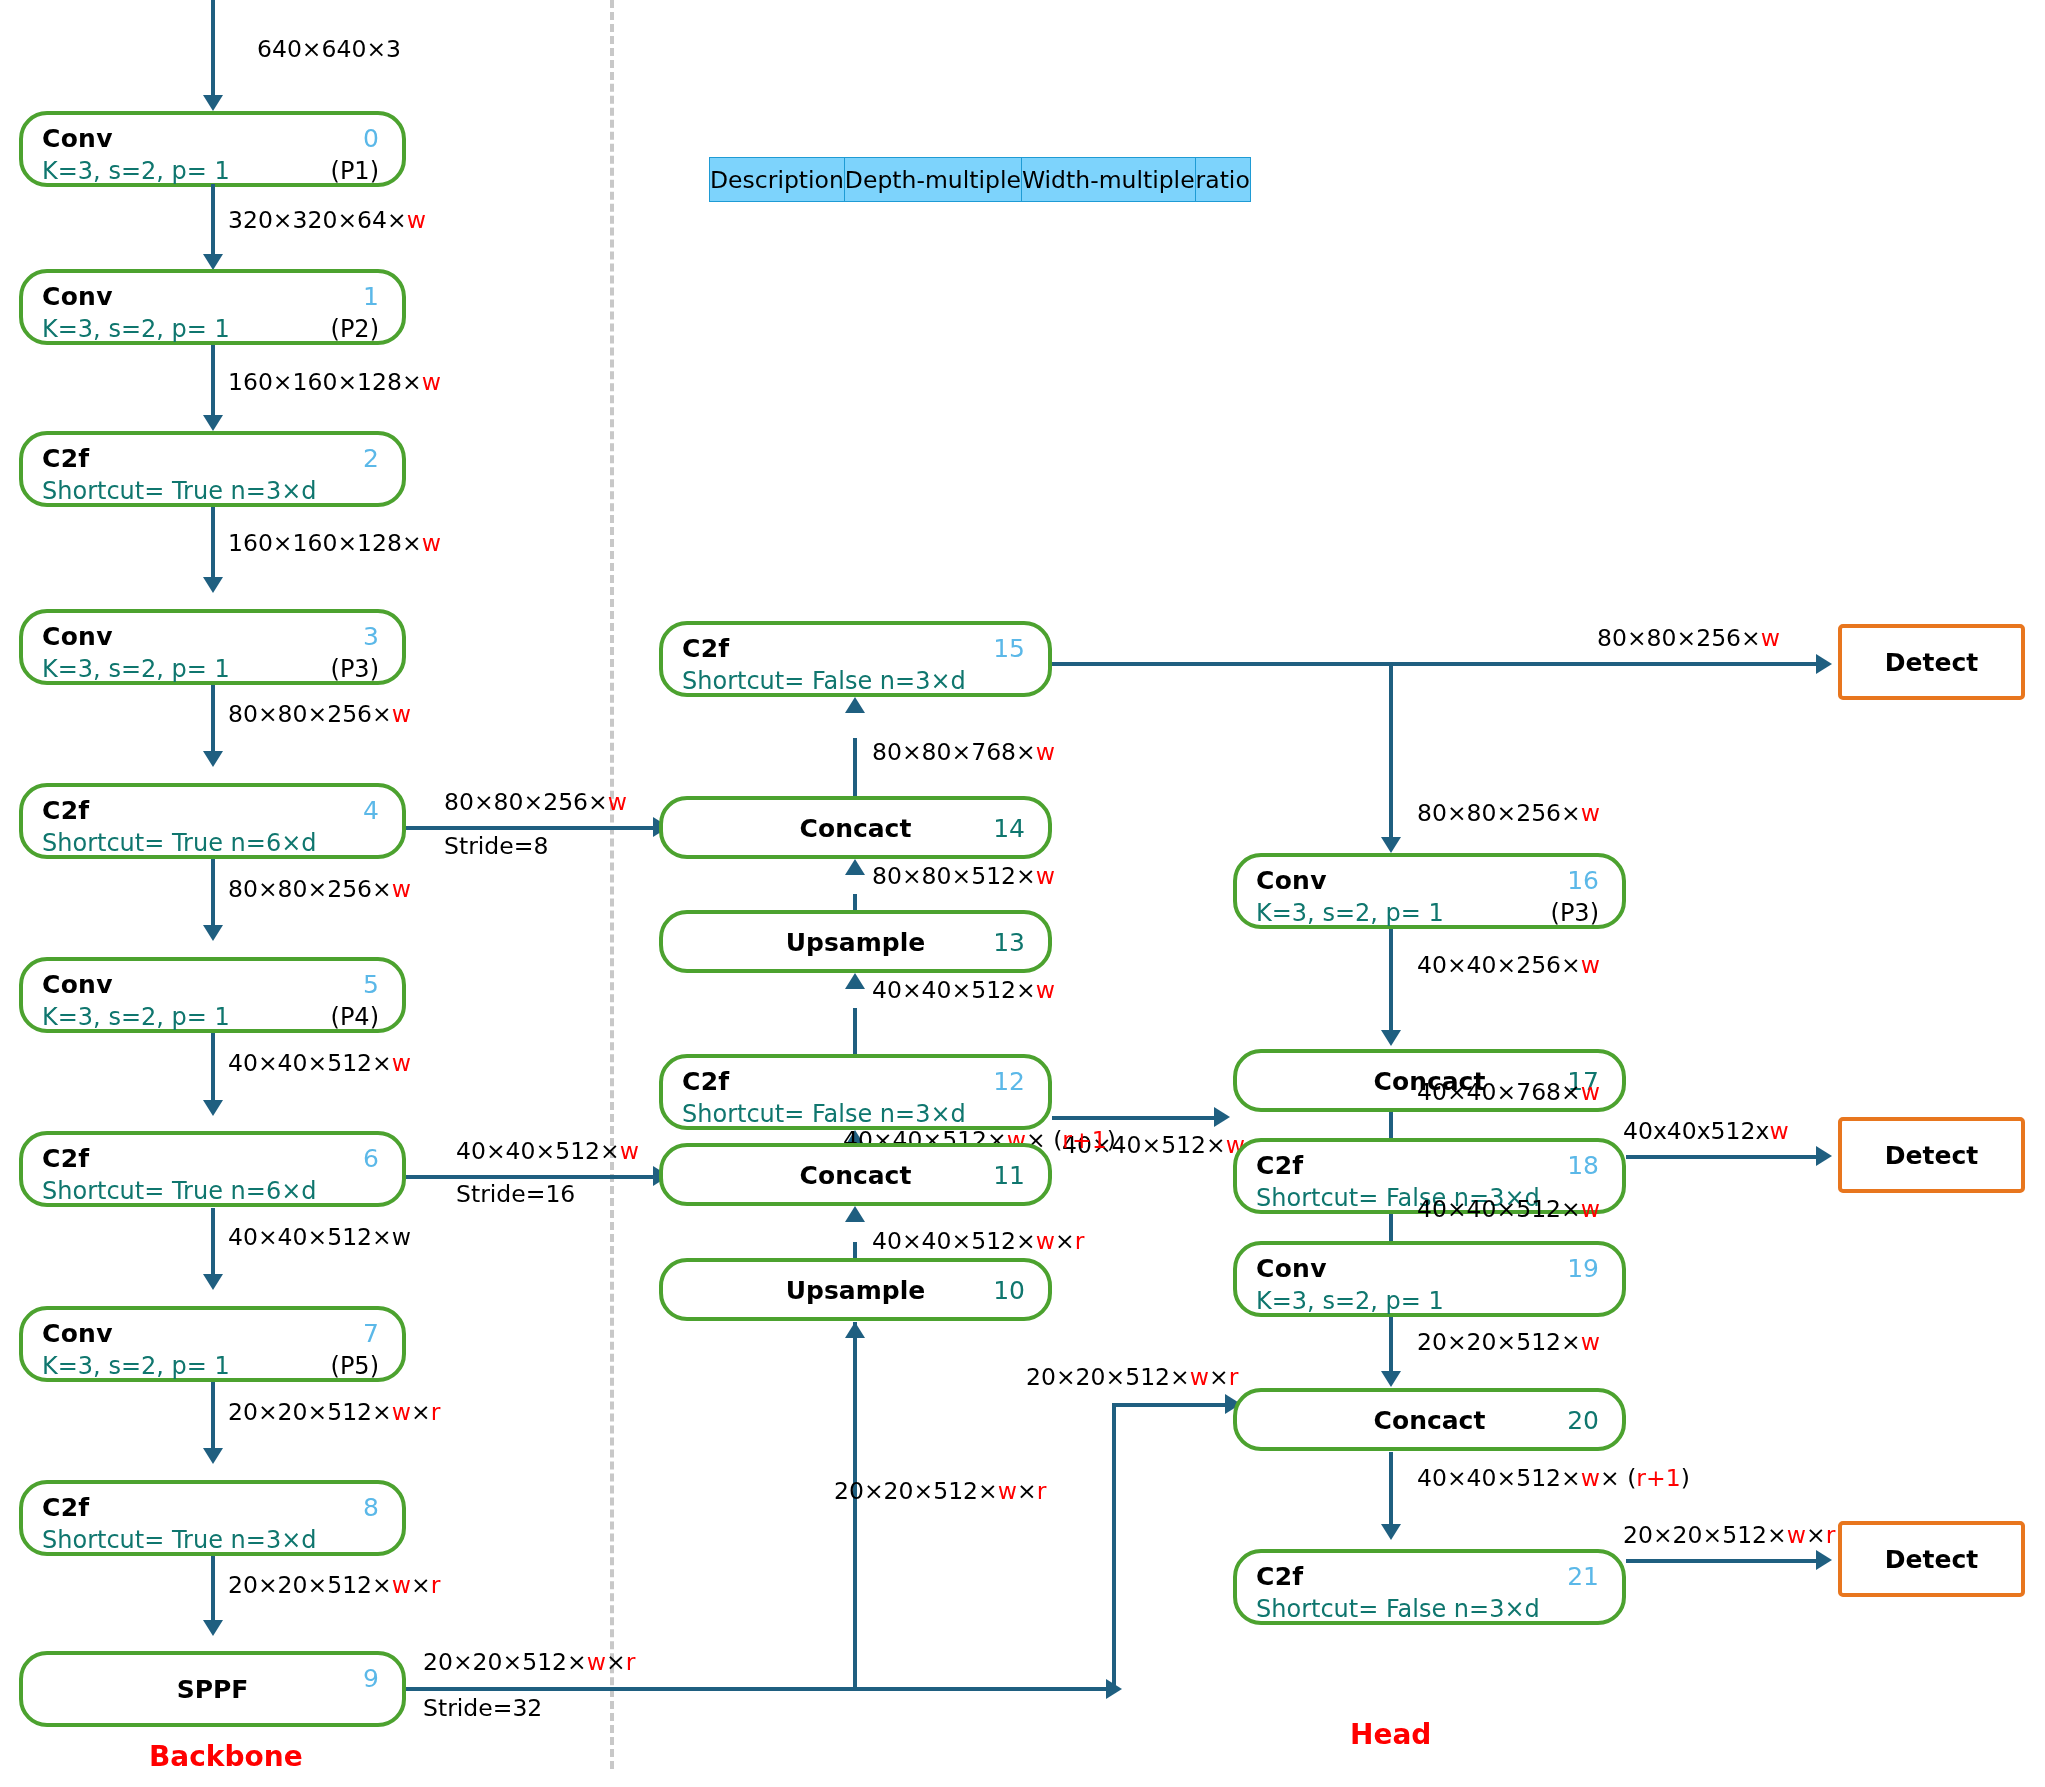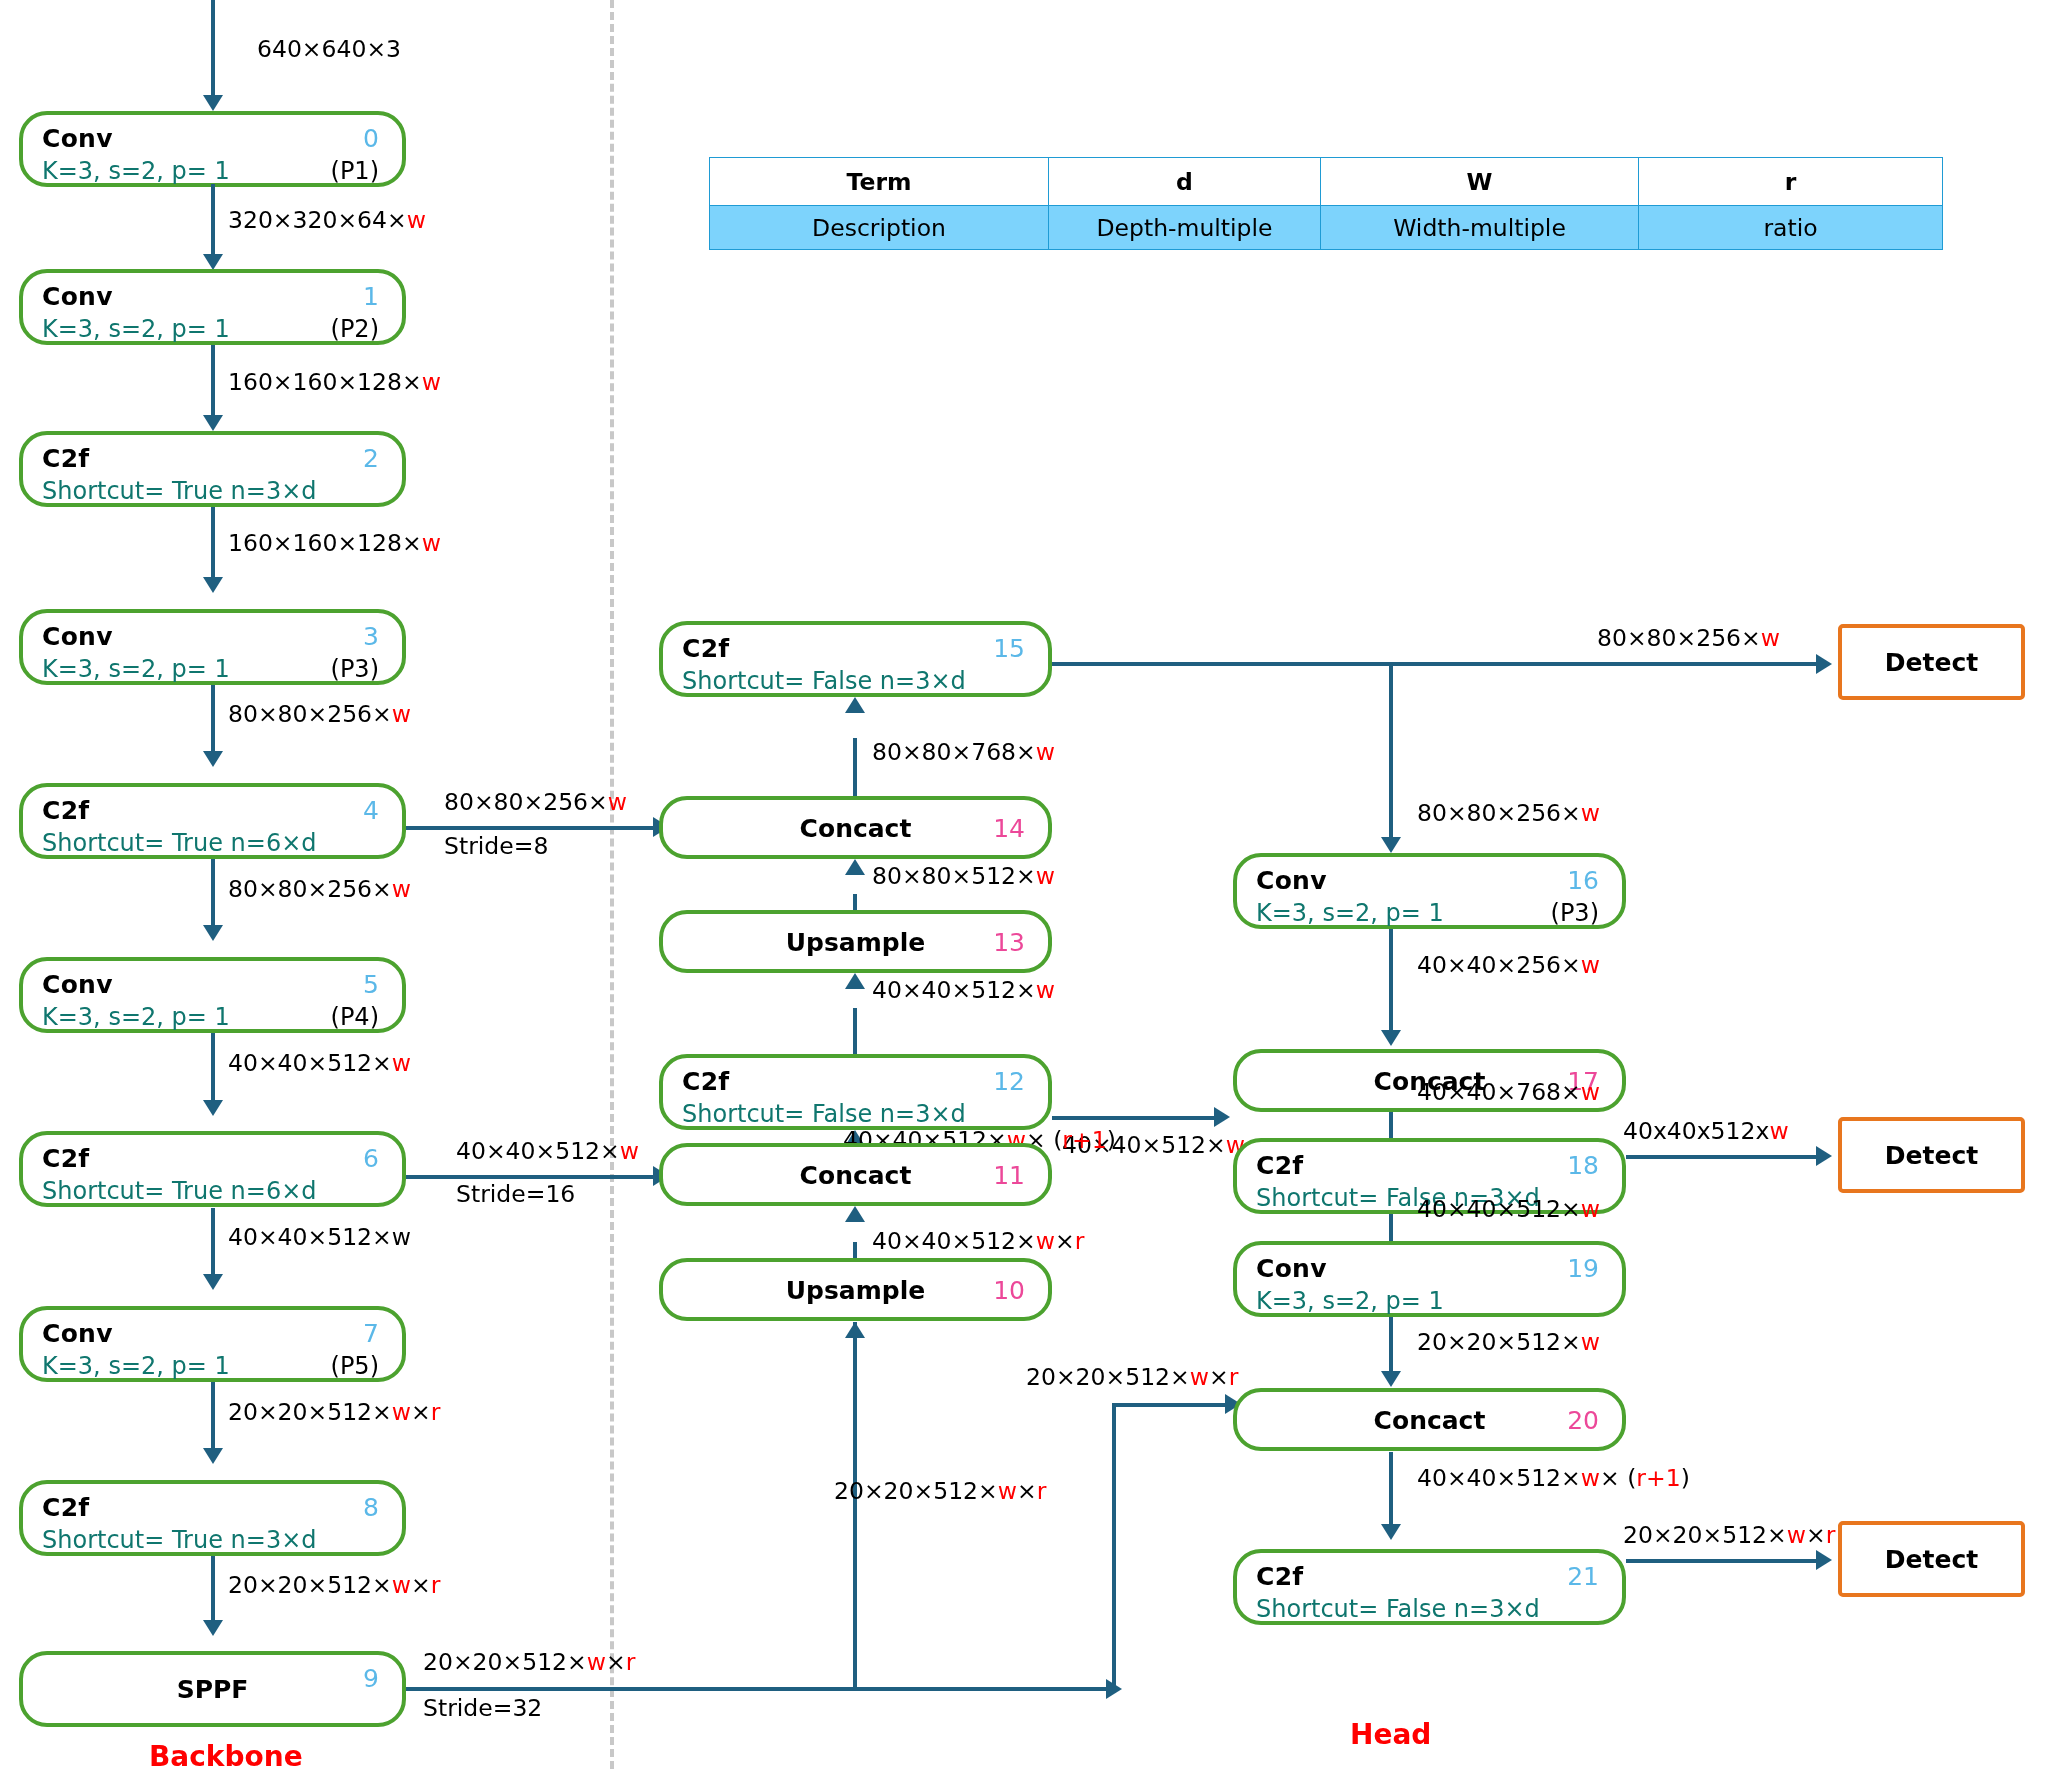--- a/index.html
+++ b/index.html
@@ -7,21 +7,21 @@
   #canvas{position:relative;width:2046px;height:1788px;background:#fff;overflow:hidden;}
 
   
   .node{position:absolute;box-sizing:border-box;border:4.4px solid #4ca22f;border-radius:28px;background:#fff;}
   .node.detect{border-color:#e8761e;border-radius:5px;}
   .n-title{position:absolute;left:19px;top:9px;font-weight:bold;font-size:25px;color:#000;letter-spacing:0.3px;}
   .n-sub{position:absolute;left:19px;top:42px;font-size:24px;color:#0f766e;white-space:nowrap;}
   .n-idx{position:absolute;right:23px;top:9px;font-size:25px;color:#5bb8e8;}
   .n-tag{position:absolute;right:23px;top:42px;font-size:24px;color:#000;}
   .n-center{position:absolute;left:0;right:0;top:50%;transform:translateY(-50%);text-align:center;font-weight:bold;font-size:25px;color:#000;}
-  .n-center-idx{position:absolute;top:50%;transform:translateY(-50%);font-size:25px;color:#ec4899;}
+  .n-center-idx{position:absolute;top:50%;transform:translateY(-50%);font-size:25px;color:#0f766e;}
 
   
   .vline{position:absolute;width:4.4px;background:#1f5f80;}
   .hline{position:absolute;height:4.4px;background:#1f5f80;}
   .arrow-d{position:absolute;width:0;height:0;border-left:10.8px solid transparent;border-right:10.8px solid transparent;border-top:16.5px solid #1f5f80;}
   .arrow-u{position:absolute;width:0;height:0;border-left:10.8px solid transparent;border-right:10.8px solid transparent;border-bottom:16.5px solid #1f5f80;}
   .arrow-r{position:absolute;width:0;height:0;border-top:10.8px solid transparent;border-bottom:10.8px solid transparent;border-left:16.5px solid #1f5f80;}
 
   
   .lbl{position:absolute;font-size:23.5px;color:#000;white-space:nowrap;}
@@ -39,26 +39,20 @@
 </style>
 </head>
 <body>
 
 <div id="canvas">
 
   <div class="divider" style="left:610px;top:0;height:1769px;"></div>
 
   <table class="tbl" style="left:709px;top:157px;">
     <tbody>
-        <tr class="head">
-      <td style="width:338px;">Term</td>
-      <td style="width:271px;">d</td>
-      <td style="width:317px;">W</td>
-      <td style="width:303px;">r</td>
-    </tr>
     <tr class="body">
       <td>Description</td>
       <td>Depth-multiple</td>
       <td>Width-multiple</td>
       <td>ratio</td>
     </tr>
   </tbody>
     </table>
 
   <div class="vline" style="left:211px;top:0;height:98px;"></div>

